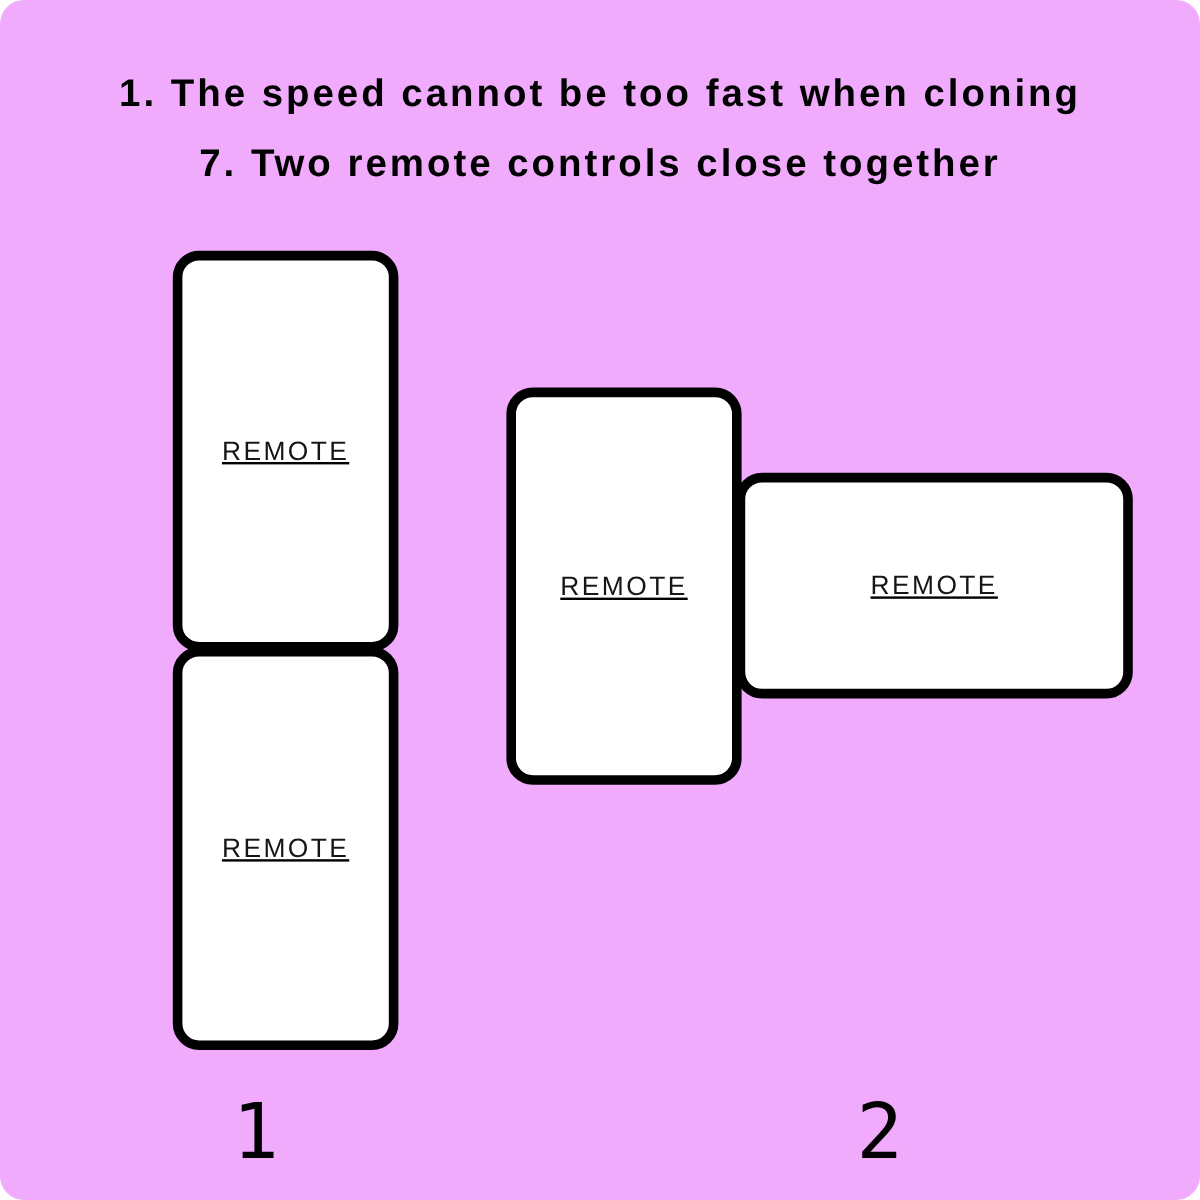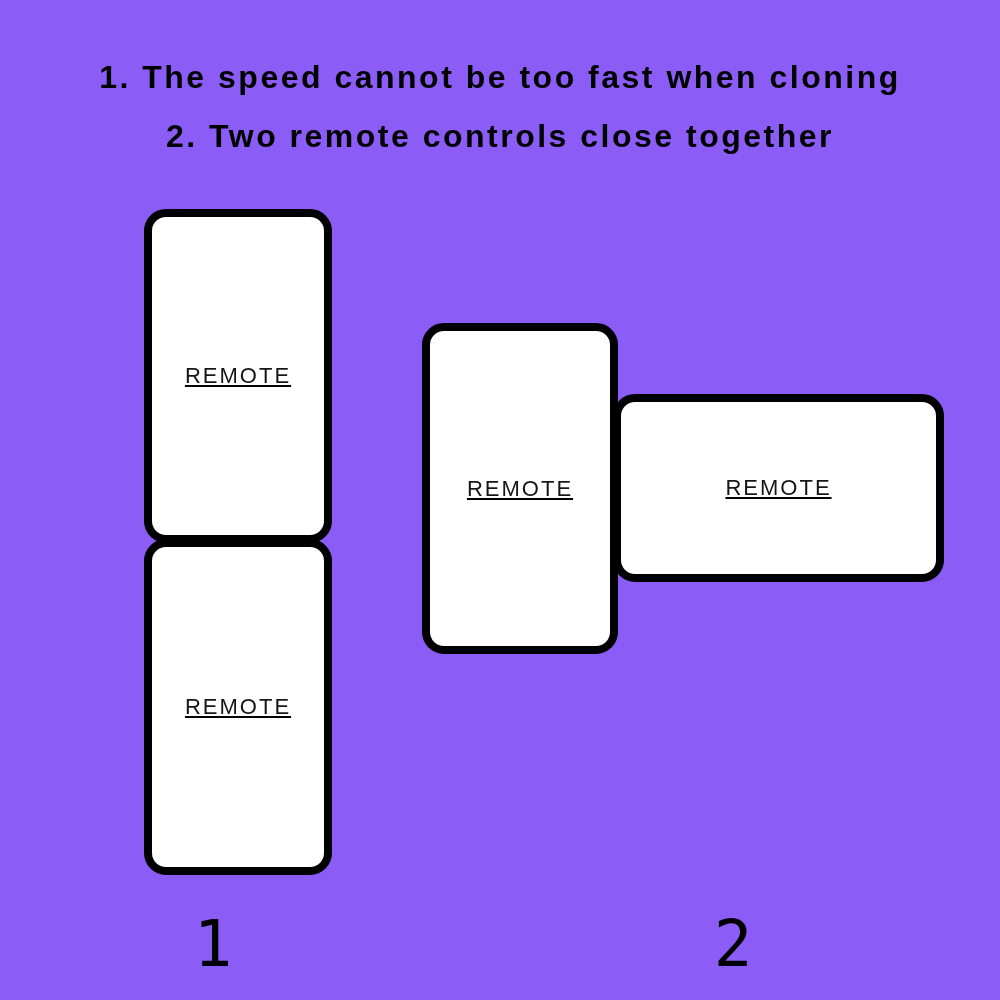--- a/index.html
+++ b/index.html
@@ -10,21 +10,22 @@
     width: 1000px;
     height: 1000px;
     background: #ffffff;
     position: relative;
     overflow: hidden;
     font-family: "Liberation Sans", sans-serif;
   }
   .canvas {
     position: absolute;
     inset: 0;
-    background: #8b5cf6;
+    background: #f0abfc;
+    border-radius: 20px;
   }
   .title-block {
     position: absolute;
     top: 48px;
     left: 0;
     right: 0;
     text-align: center;
     color: #000000;
     font-weight: bold;
     font-size: 32px;
@@ -67,21 +68,21 @@
   .caption-1 { left: 133px; }  
   .caption-2 { left: 653px; }  
 </style>
 </head>
 <body>
 
 <div class="canvas">
 
   <div class="title-block">
     <div>1. The speed cannot be too fast when cloning</div>
-    <div>2. Two remote controls close together</div>
+    <div>7. Two remote controls close together</div>
   </div>
 
   <div class="remote-box box-stack-top">
     <span class="remote-label">REMOTE</span>
   </div>
   <div class="remote-box box-stack-bottom">
     <span class="remote-label">REMOTE</span>
   </div>
   <div class="figure-caption caption-1">1</div>
 

